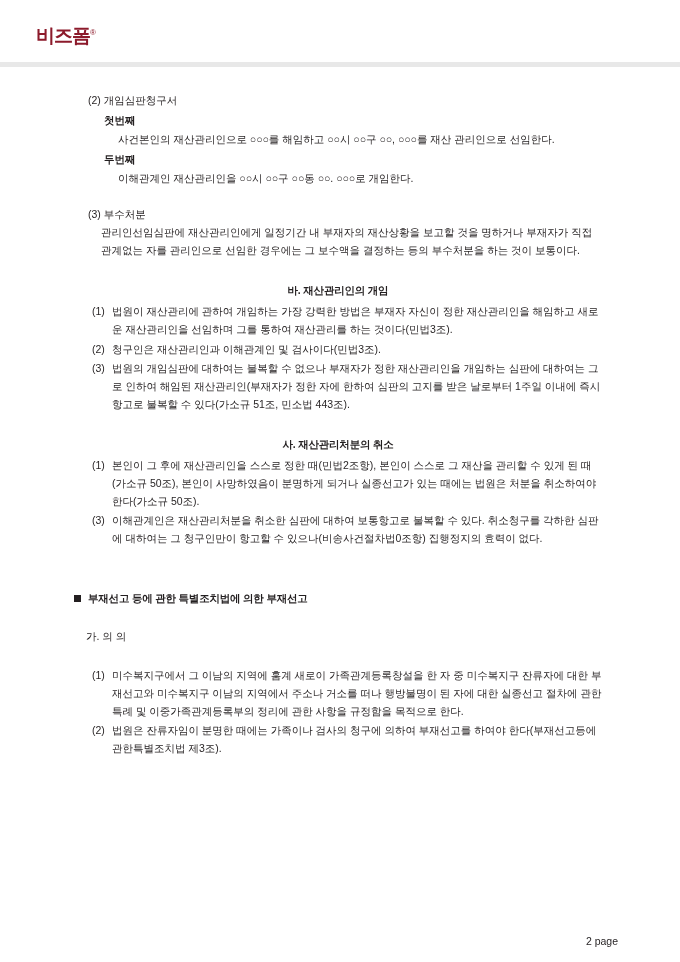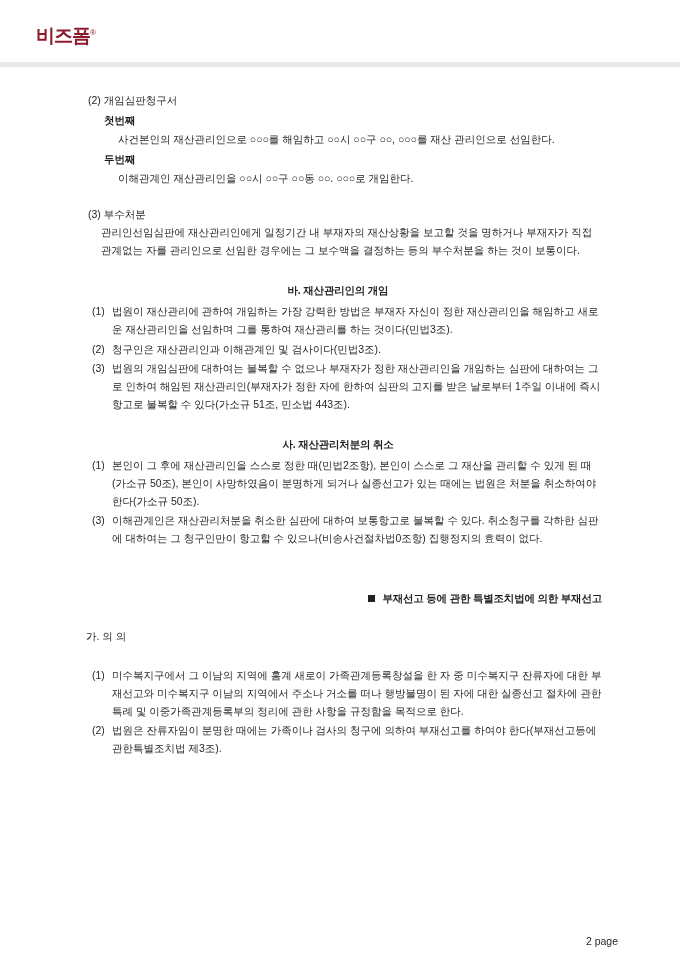--- a/index.html
+++ b/index.html
@@ -86,21 +86,20 @@
     text-indent: -20px;
     margin-top: 1px;
   }
   .item .marker { display: inline-block; width: 20px; text-indent: 0; }
   .big-head {
     font-weight: bold;
     margin-top: 42px;
     margin-bottom: 4px;
     margin-left: 12px;
     letter-spacing: -0.2px;
-    text-align: right;
   }
   .big-head .sq {
     display: inline-block;
     width: 7px;
     height: 7px;
     background: #231f20;
     margin-right: 7px;
     vertical-align: middle;
     position: relative;
     top: -1px;

